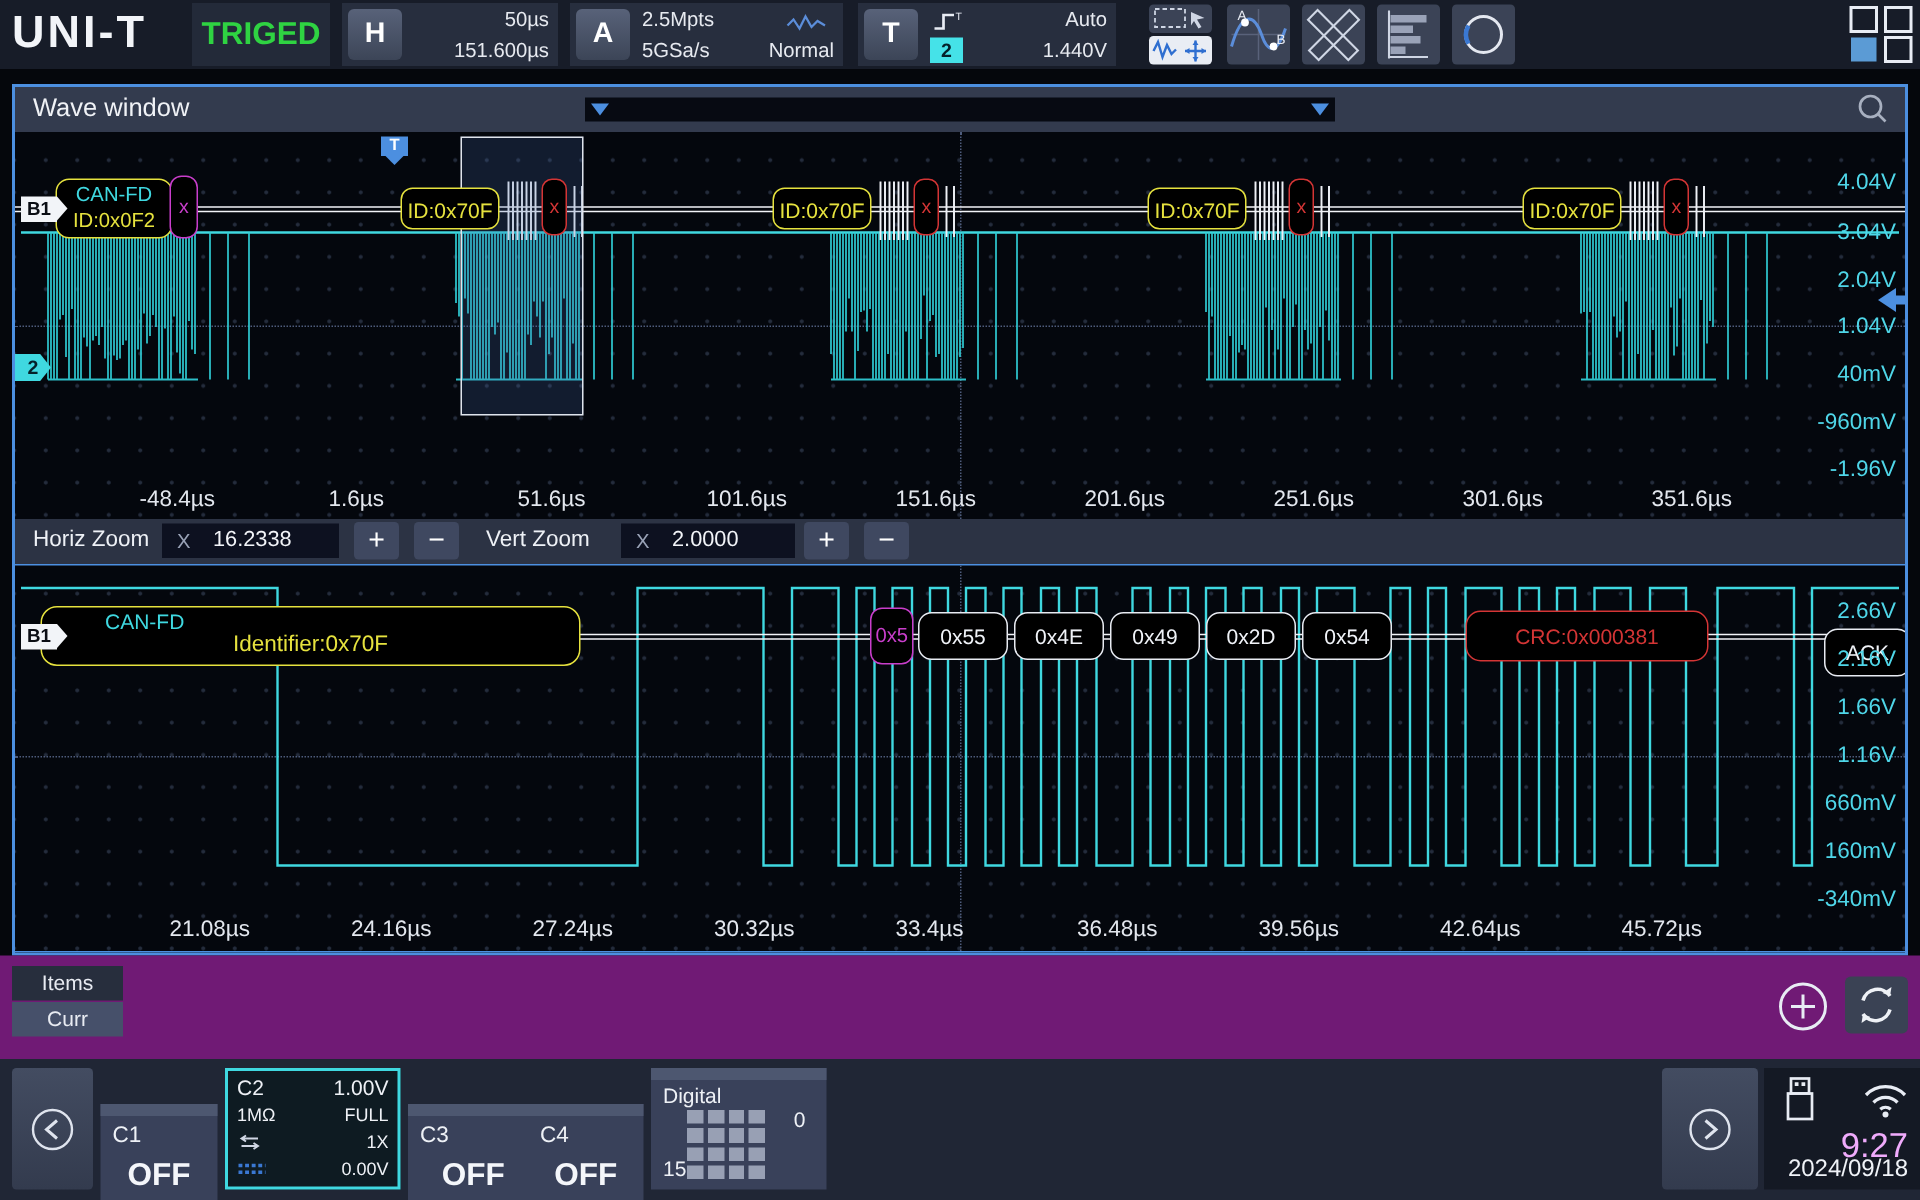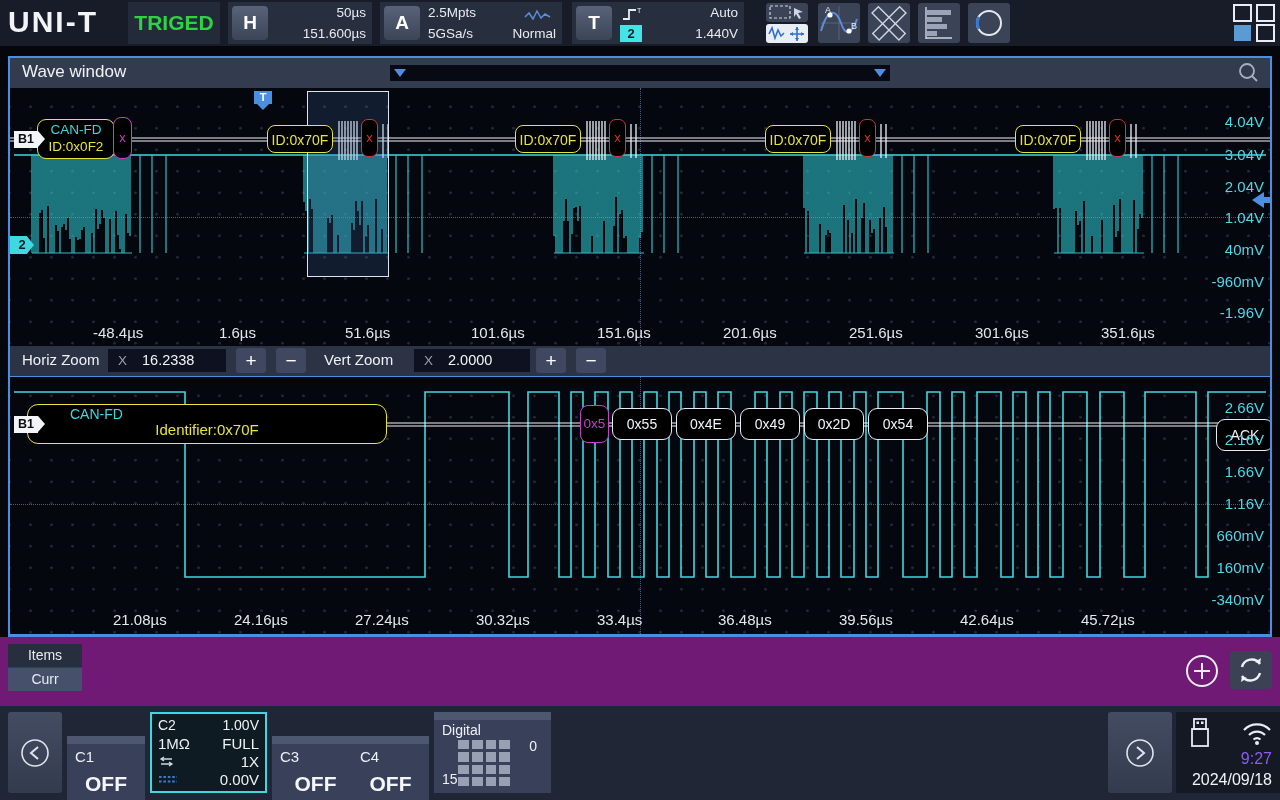--- a/index.html
+++ b/index.html
@@ -83,31 +83,31 @@
 
   
   .bottombar{position:absolute;left:0;top:706px;width:1280px;height:94px;background:#202635;}
   .navtile{position:absolute;top:6px;width:54px;height:81px;background:linear-gradient(#434c61,#333b4e);border-radius:3px;}
   .navcirc{position:absolute;left:50%;top:50%;transform:translate(-50%,-50%);}
   .chtile{position:absolute;top:6px;height:81px;background:#39415a;margin-top:24px;}
   .chtab{position:absolute;top:0;left:0;right:0;height:8px;background:#4d5770;}
   .chname{position:absolute;left:8px;top:12px;font-size:15px;color:#eef1f6;}
   .choff{position:absolute;left:0;right:0;top:36px;text-align:center;font-size:21px;font-weight:700;color:#f4f6fa;}
   .c2tile{position:absolute;left:150px;top:6px;width:117px;height:81px;background:#0e1b22;border:2px solid #3fd8e0;box-sizing:border-box;}
-  .c2row{display:flex;justify-content:space-between;align-items:center;height:18px;padding:0 6px;font-size:15px;color:#eef1f6;}
+  .c2row{display:flex;justify-content:space-between;align-items:center;height:18px;padding:0 6px;font-size:12px;color:#eef1f6;}
   .c2row:first-child{margin-top:2px;font-size:14px;}
   .digtile{position:absolute;left:434px;top:6px;width:117px;height:81px;background:#39415a;}
   .digname{position:absolute;left:8px;top:10px;font-size:14px;color:#eef1f6;}
   .diggrid{position:absolute;left:24px;top:28px;width:52px;height:46px;display:grid;grid-template-columns:repeat(4,1fr);gap:3px;}
   .diggrid span{background:#98a0b4;}
   .dignum{position:absolute;color:#eef1f6;font-size:14px;}
   .dignum.top{right:14px;top:26px;}
   .dignum.bot{left:8px;bottom:6px;}
   .statustile{position:absolute;left:1176px;top:6px;width:104px;height:81px;background:#141924;}
-  .clock{position:absolute;right:8px;top:38px;font-size:16px;color:#8b5cf6;}
+  .clock{position:absolute;right:8px;top:38px;font-size:23px;color:#f0abfc;}
   .date{position:absolute;right:8px;top:59px;font-size:16px;color:#f0f3f8;}
 </style>
 </head>
 <body>
 
 <div class="screen">
 
   <header class="topbar">
     <div class="brand">UNI-T</div>
     <div class="trig">TRIGED</div>
@@ -297,20 +297,21 @@
         <div class="bigid">Identifier:0x70F</div>
       </div>
       <div class="dlcbox">0x5</div>
       <div id="zoomBytes">
           <div class="bytebox" style="left: 602px;">0x55</div>
           <div class="bytebox" style="left: 666px;">0x4E</div>
           <div class="bytebox" style="left: 730px;">0x49</div>
           <div class="bytebox" style="left: 794px;">0x2D</div>
           <div class="bytebox" style="left: 858px;">0x54</div>
         </div>
+      <div class="crcbox">CRC:0x000381</div>
       <div class="ackbox">ACK</div>
       <div id="zoomVolts">
           <div class="vlabel" style="top: 22px;">2.66V</div>
           <div class="vlabel" style="top: 54px;">2.16V</div>
           <div class="vlabel" style="top: 86px;">1.66V</div>
           <div class="vlabel" style="top: 118px;">1.16V</div>
           <div class="vlabel" style="top: 150px;">660mV</div>
           <div class="vlabel" style="top: 182px;">160mV</div>
           <div class="vlabel" style="top: 214px;">-340mV</div>
         </div>

